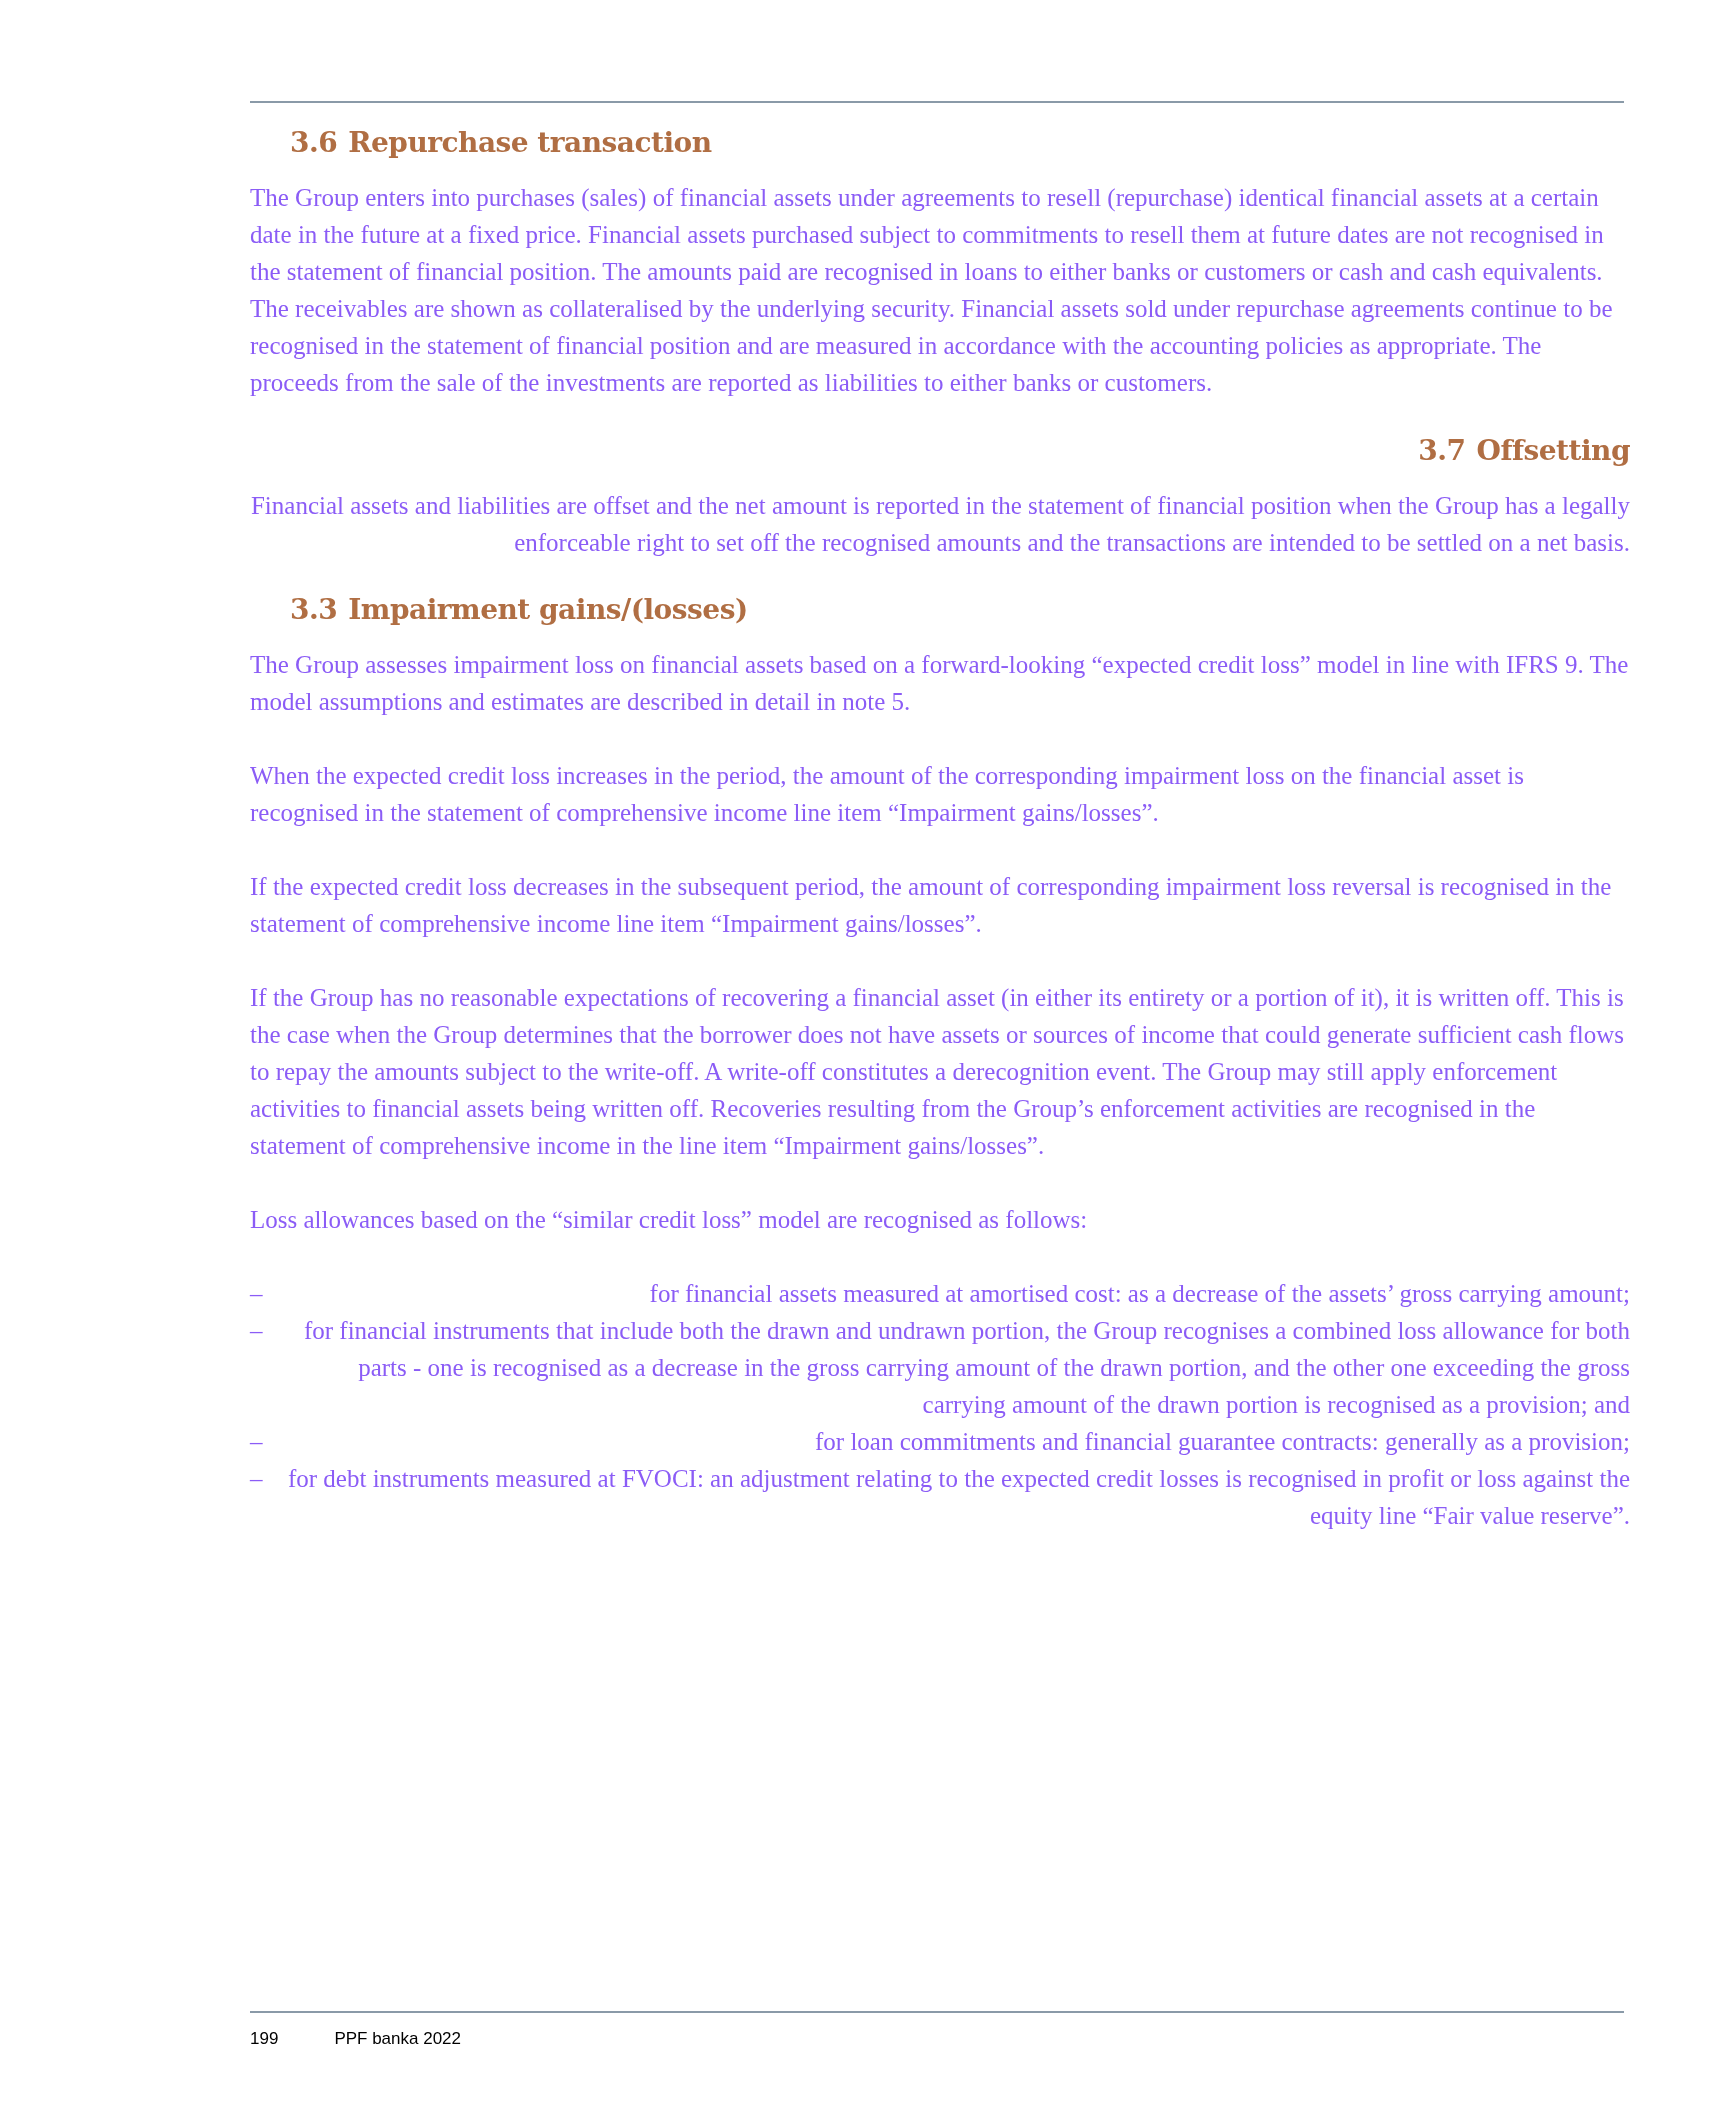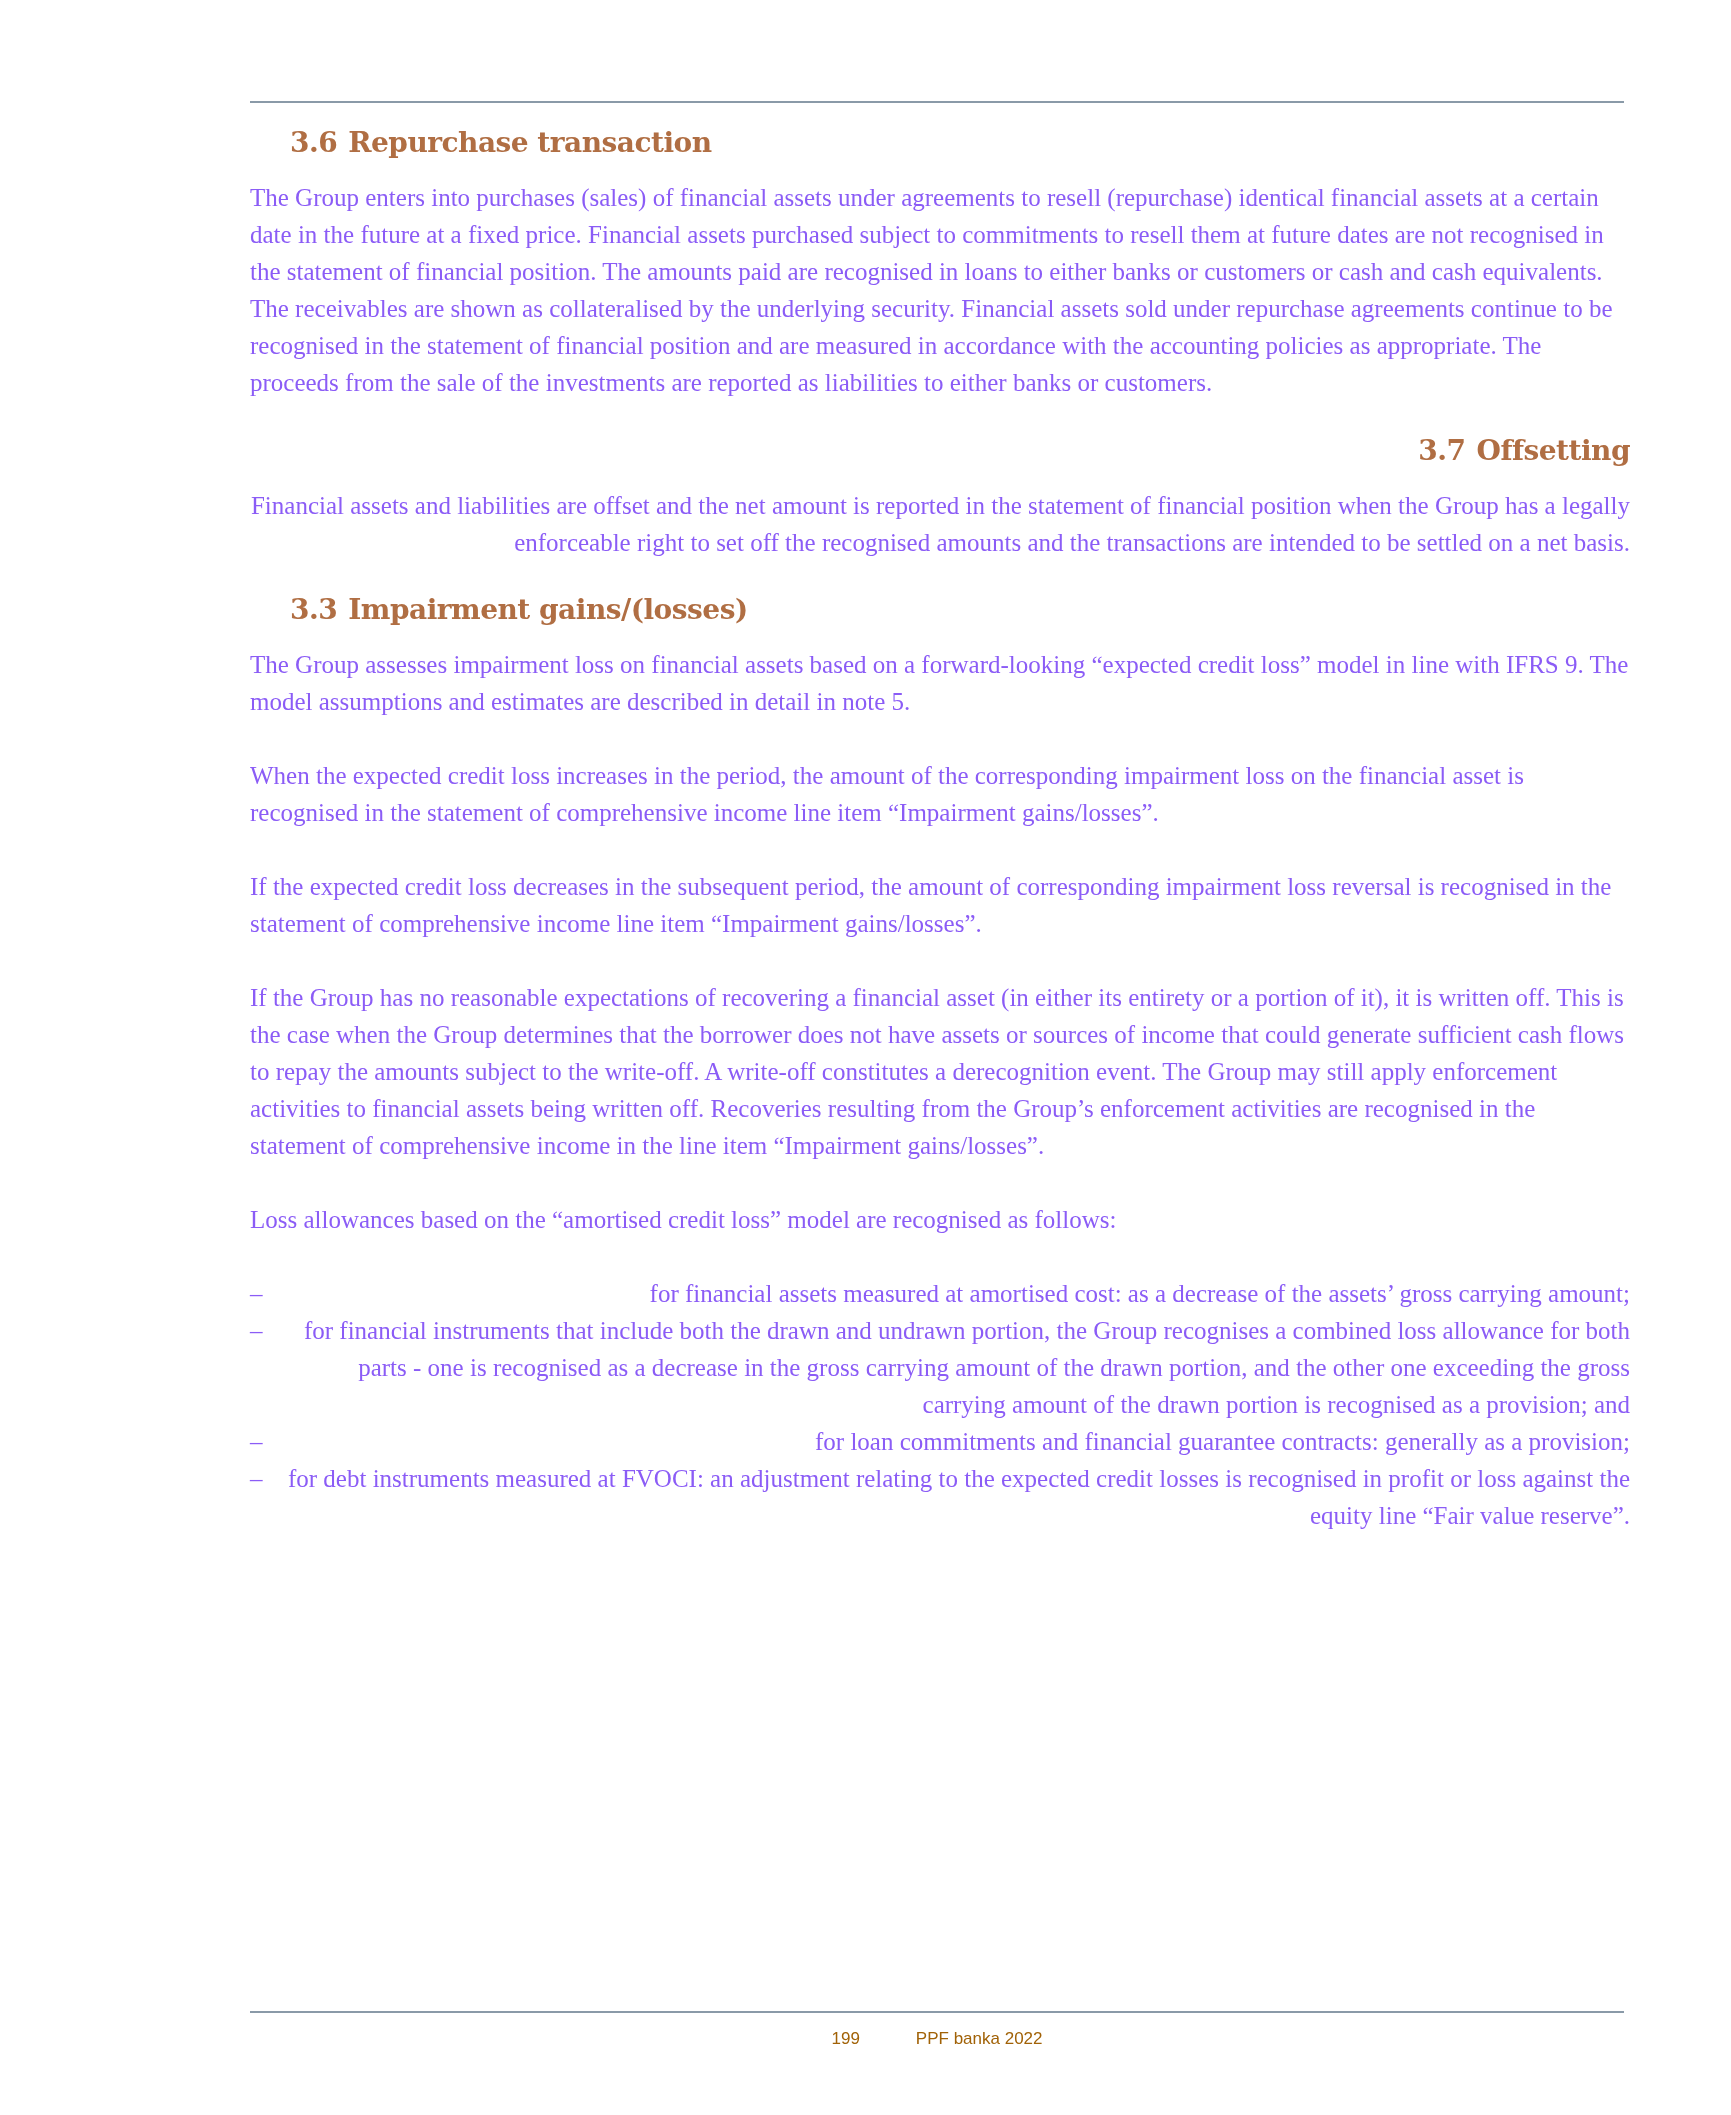--- a/index.html
+++ b/index.html
@@ -21,21 +21,21 @@
   p { margin-bottom: 37px; }
   .section { margin-bottom: 0; }
   .section h2 { margin-bottom: 18px; }
   .sec-37 { margin-top: -5.4px; text-align: right; }
   ul.dash { list-style: none; padding: 0; margin: 0; }
   ul.dash li { position: relative; padding-left: 30px; text-align: right; }
   ul.dash li::before { content: "\2013"; position: absolute; left: 0; top: 0; }
   .footer {
     position: absolute; top: 2025px; left: 250px; width: 1374px;
     font-family: "Liberation Sans", "DejaVu Sans", sans-serif;
-    font-size: 17px; color: #a16207; text-align: center; line-height: 27px;
+    font-size: 17px; color: #000000; text-align: left; line-height: 27px;
   }
   .footer .pg { margin-right: 56px; }
 </style>
 </head>
 <body>
 
 <div class="rule top"></div>
 
 <div class="content">
 
@@ -48,21 +48,21 @@
     <h2><span class="num">3.7</span><span>Offsetting</span></h2>
     <p>Financial assets and liabilities are offset and the net amount is reported in the statement of financial position when the Group has a legally enforceable right to set off the recognised amounts and the transactions are intended to be settled on a net basis.</p>
   </div>
 
   <div class="section sec-38" style="margin-top:-5.4px;">
     <h2><span class="num">3.3</span><span>Impairment gains/(losses)</span></h2>
     <p>The Group assesses impairment loss on financial assets based on a forward-looking “expected credit loss” model in line with IFRS 9. The model assumptions and estimates are described in detail in note 5.</p>
     <p>When the expected credit loss increases in the period, the amount of the corresponding impairment loss on the financial asset is recognised in the statement of comprehensive income line item “Impairment gains/losses”.</p>
     <p>If the expected credit loss decreases in the subsequent period, the amount of corresponding impairment loss reversal is recognised in the statement of comprehensive income line item “Impairment gains/losses”.</p>
     <p>If the Group has no reasonable expectations of recovering a financial asset (in either its entirety or a portion of it), it is written off. This is the case when the Group determines that the borrower does not have assets or sources of income that could generate sufficient cash flows to repay the amounts subject to the write-off. A write-off constitutes a derecognition event. The Group may still apply enforcement activities to financial assets being written off. Recoveries resulting from the Group’s enforcement activities are recognised in the statement of comprehensive income in the line item “Impairment gains/losses”.</p>
-    <p>Loss allowances based on the “amortised credit loss” model are recognised as follows:</p>
+    <p>Loss allowances based on the “similar credit loss” model are recognised as follows:</p>
     <ul class="dash">
       <li>for financial assets measured at amortised cost: as a decrease of the assets’ gross carrying amount;</li>
       <li>for financial instruments that include both the drawn and undrawn portion, the Group recognises a combined loss allowance for both parts - one is recognised as a decrease in the gross carrying amount of the drawn portion, and the other one exceeding the gross carrying amount of the drawn portion is recognised as a provision; and</li>
       <li>for loan commitments and financial guarantee contracts: generally as a provision;</li>
       <li>for debt instruments measured at FVOCI: an adjustment relating to the expected credit losses is recognised in profit or loss against the equity line “Fair value reserve”.</li>
     </ul>
   </div>
 
 </div>
 

